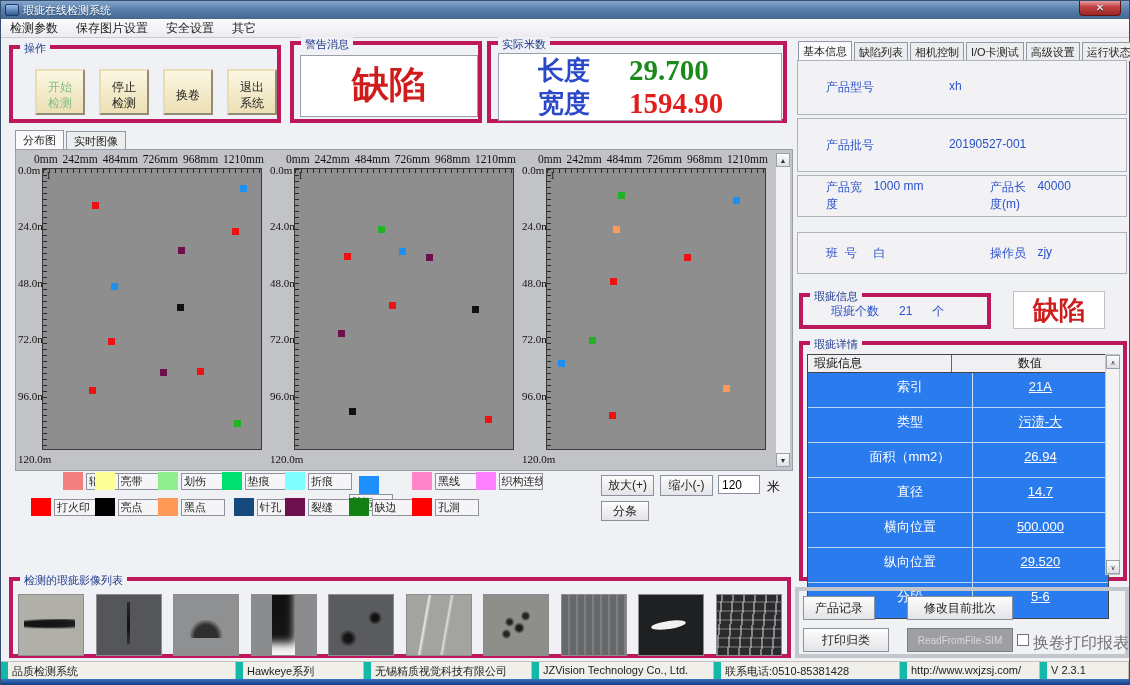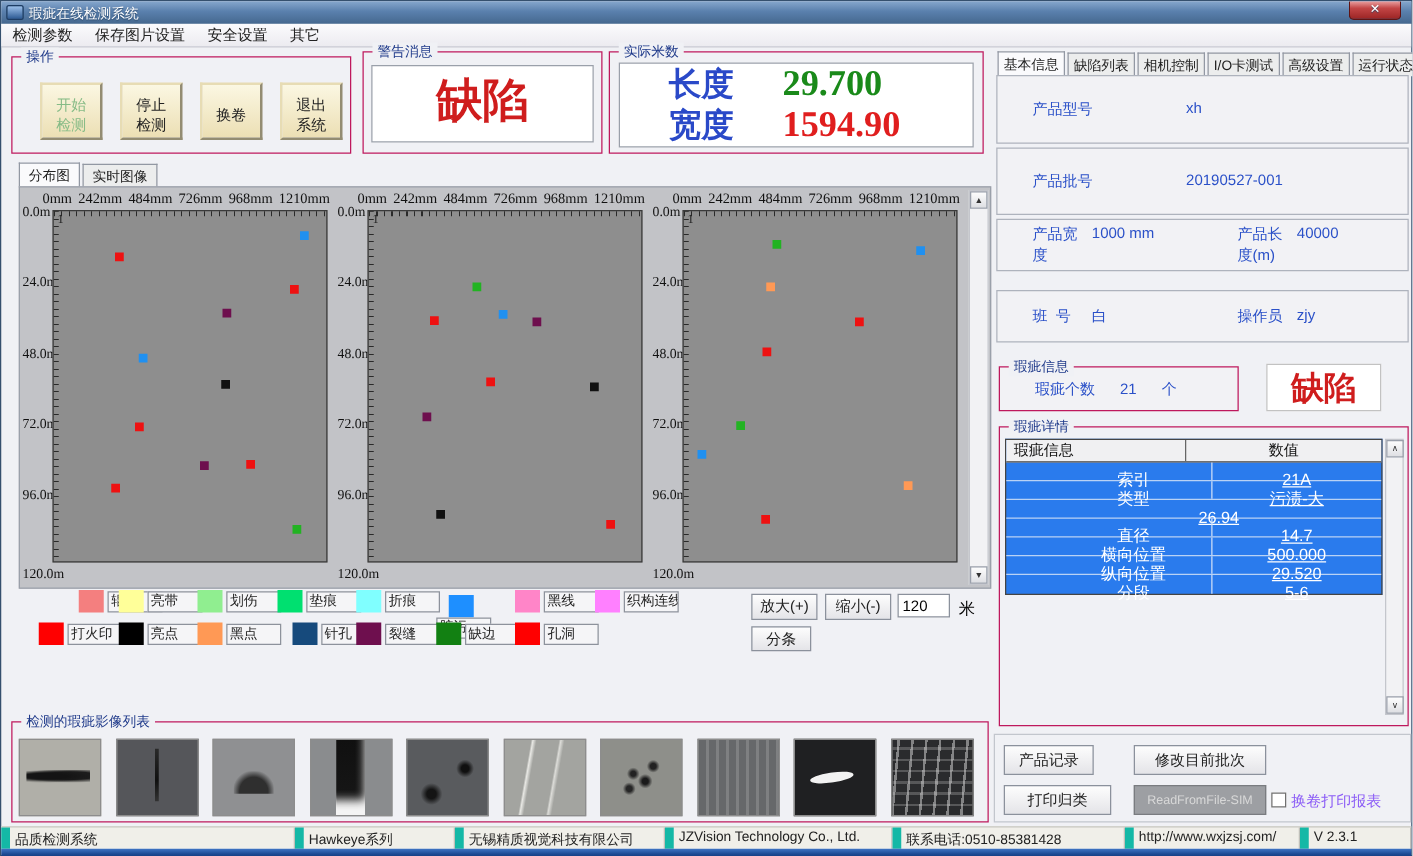--- a/index.html
+++ b/index.html
@@ -13,21 +13,21 @@
   #app-icon { width:14px; height:12px; margin-right:4px; border-radius:2px;
     background:linear-gradient(#9cc0ea,#2d5a93); border:1px solid #1d3c63; }
   #close-btn { position:absolute; right:8px; top:0; width:42px; height:15px;
     background:linear-gradient(#e9a0a0,#c34545 40%,#9c2525); border:1px solid #5f1414; border-top:none;
     border-radius:0 0 4px 4px; color:#fff; font-size:10px; text-align:center; line-height:14px; cursor:pointer; }
   #menubar { position:absolute; top:18px; left:0; width:100%; height:19px;
     background:linear-gradient(#fbfbfd,#ecebf0); border-bottom:1px solid #c9c9d2; display:flex; align-items:center; }
   .menu-item { font-size:12px; padding:1px 9px; color:#222; cursor:default; }
 
   
-  .group { position:absolute; border:1px solid #be185d; }
+  .group { position:absolute; border:4px solid #be185d; }
   .group > .gtitle { position:absolute; top:-8px; left:7px; background:#f0f1f5; padding:0 4px;
     font-size:11px; color:#1f3a8a; }
 
   
   .op-btn { position:absolute; width:50px; height:46px; top:20px;
     background:linear-gradient(#fbf7e2,#ecdfb4); border:2px outset #e7dcb4; font-size:12px;
     text-align:center; white-space:pre-line; line-height:16px; padding-top:6px; color:#222; cursor:pointer;
     font-family:"Liberation Sans",sans-serif; }
   .op-btn.green { color:#86bb86; }
 
@@ -115,31 +115,31 @@
 
   #alarm-box { position:absolute; left:1012px; top:290px; width:92px; height:38px; background:#fff;
     border:1px solid #c2c2c2; text-align:center; font-family:"Liberation Serif",serif; font-weight:bold;
     font-size:26px; color:#cf1d1d; line-height:37px; }
 
   #detail-table { position:absolute; left:4px; top:9px; width:302px; border:1px solid #444; background:#2a7bed; }
   .dt-header { display:flex; background:#f0f0f2; color:#111; font-size:12px; height:18px; line-height:17px;
     border-bottom:1px solid #444; }
   .dt-h1 { width:48%; padding-left:6px; border-right:1px solid #666; }
   .dt-h2 { flex:1; text-align:center; }
-  .dt-row { display:flex; height:15px; line-height:28px; color:#fff; font-size:13px;
+  .dt-row { display:flex; height:35px; line-height:28px; color:#fff; font-size:13px;
     border-bottom:1px solid #b9d2f5;padding-left:40px; }
   .dt-row:last-child { border-bottom:none; }
   .dt-c1 { width:48%; text-align:center; border-right:1px solid #cfe0f8; }
   .dt-c2 { flex:1; text-align:center;text-decoration:underline; }
   #detail-scroll { position:absolute; right:3px; top:9px; width:15px; height:221px; background:#f2f2f4; border:1px solid #c4c6cc; }
 
   .action-btn { height:24px; }
   .action-btn.disabled { background:#9d9fa3; color:#d8d8d8; font-size:10px; border:1px solid #7a7c80; cursor:default; }
   #report-check { position:absolute; left:1016px; top:633px; width:12px; height:12px; background:#fff; border:1px solid #707070; cursor:pointer; }
-  #report-check-label { position:absolute; left:1032px; top:632px; font-size:12px; color:#8b5cf6; }
+  #report-check-label { position:absolute; left:1032px; top:632px; font-size:16px; color:#737373; }
 
   
   #statusbar { position:absolute; left:0; top:660px; width:100%; height:18px; background:#f0efe9;
     border-top:1px solid #c6c6c0; display:flex; font-size:11px; color:#222; }
   .status-seg { border-right:1px solid #bfbfb9; border-left:7px solid #14b8a6; padding:2px 4px 12px;
     overflow:hidden; white-space:nowrap; }
   #taskbar { position:absolute; left:0; top:678px; width:100%; height:7px;
     background:linear-gradient(#3f74c4,#1d4a94 60%,#123a7c); }
 </style>
 </head>
@@ -437,20 +437,21 @@
       <div id="dt-body">
           <div class="dt-row">
             <span class="dt-c1">索引</span>
             <span class="dt-c2">21A</span>
           </div>
           <div class="dt-row">
             <span class="dt-c1">类型</span>
             <span class="dt-c2">污渍-大</span>
           </div>
           <div class="dt-row">
+            <span class="dt-c1">面积（mm2）</span>
             <span class="dt-c2">26.94</span>
           </div>
           <div class="dt-row">
             <span class="dt-c1">直径</span>
             <span class="dt-c2">14.7</span>
           </div>
           <div class="dt-row">
             <span class="dt-c1">横向位置</span>
             <span class="dt-c2">500.000</span>
           </div>

